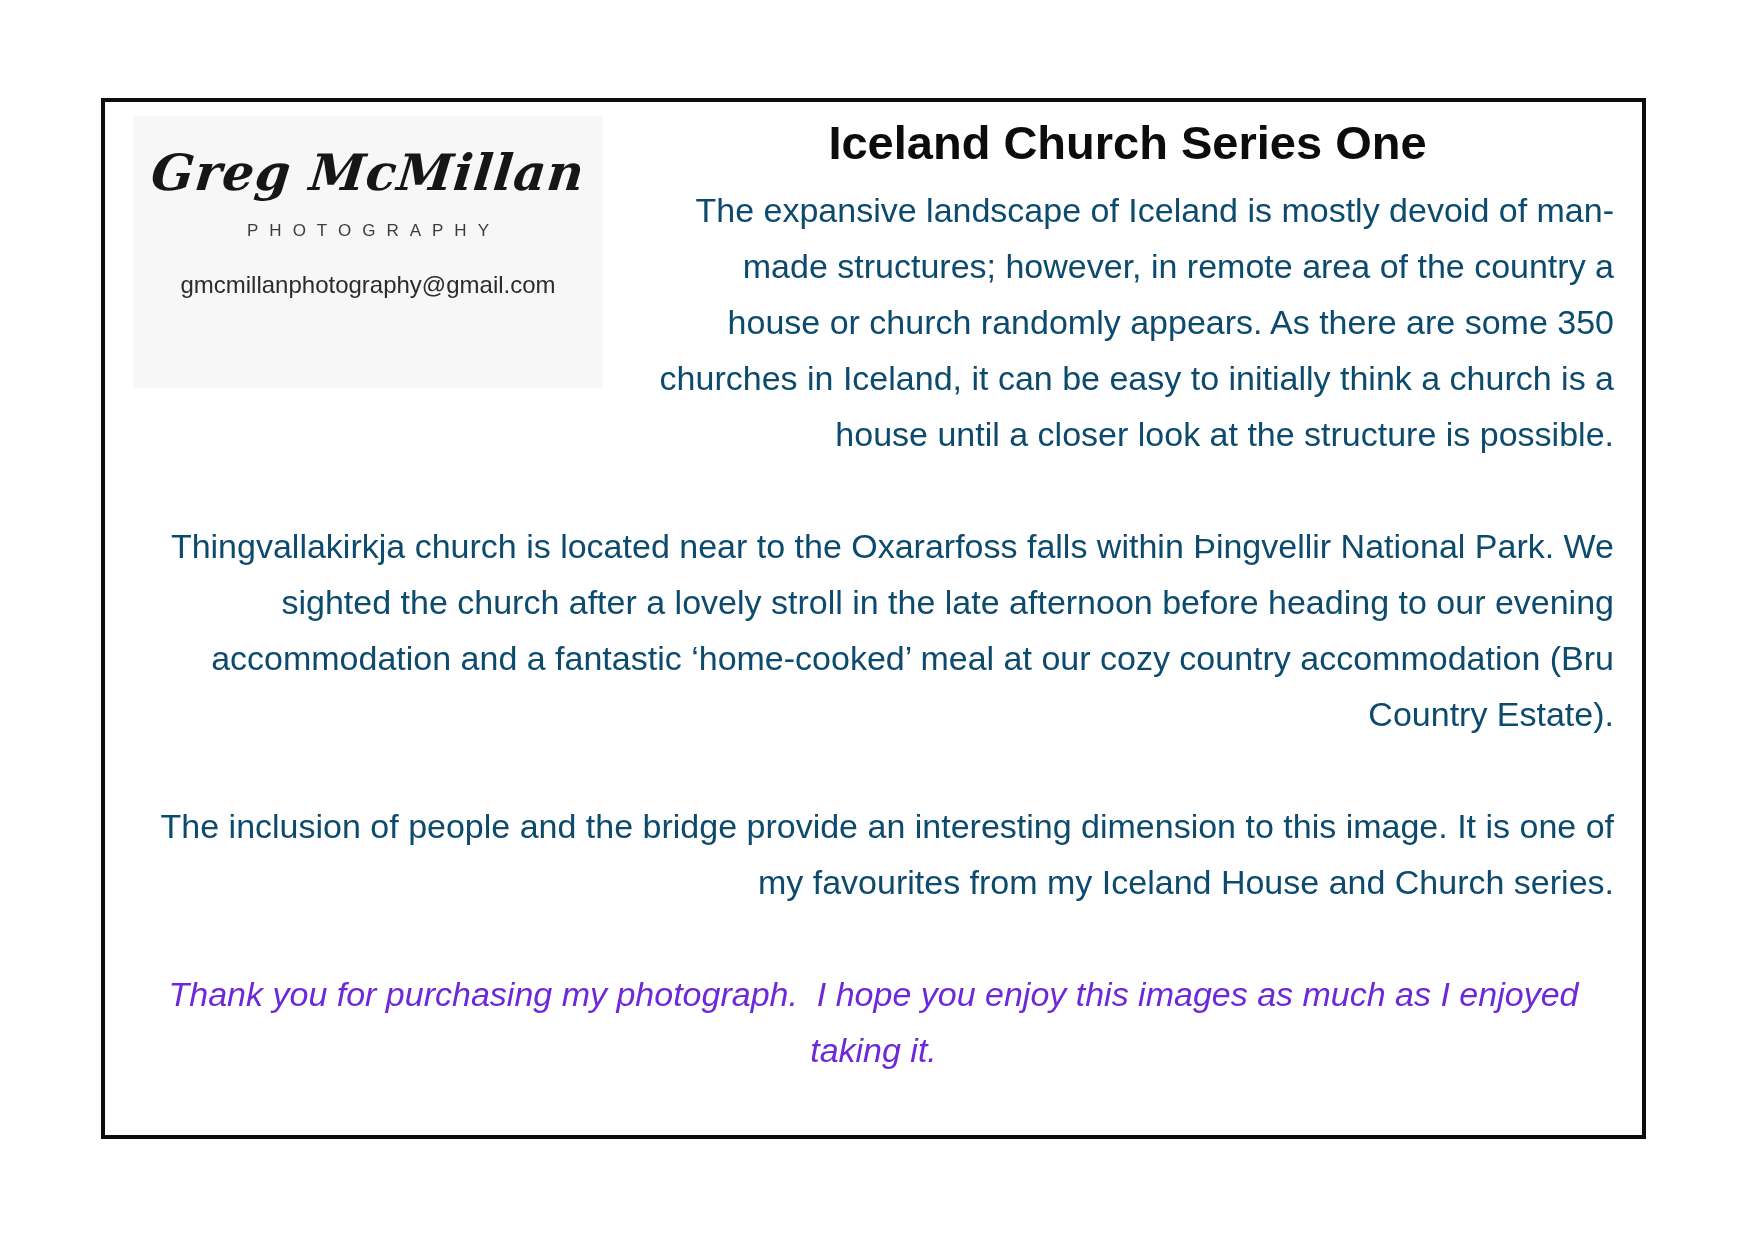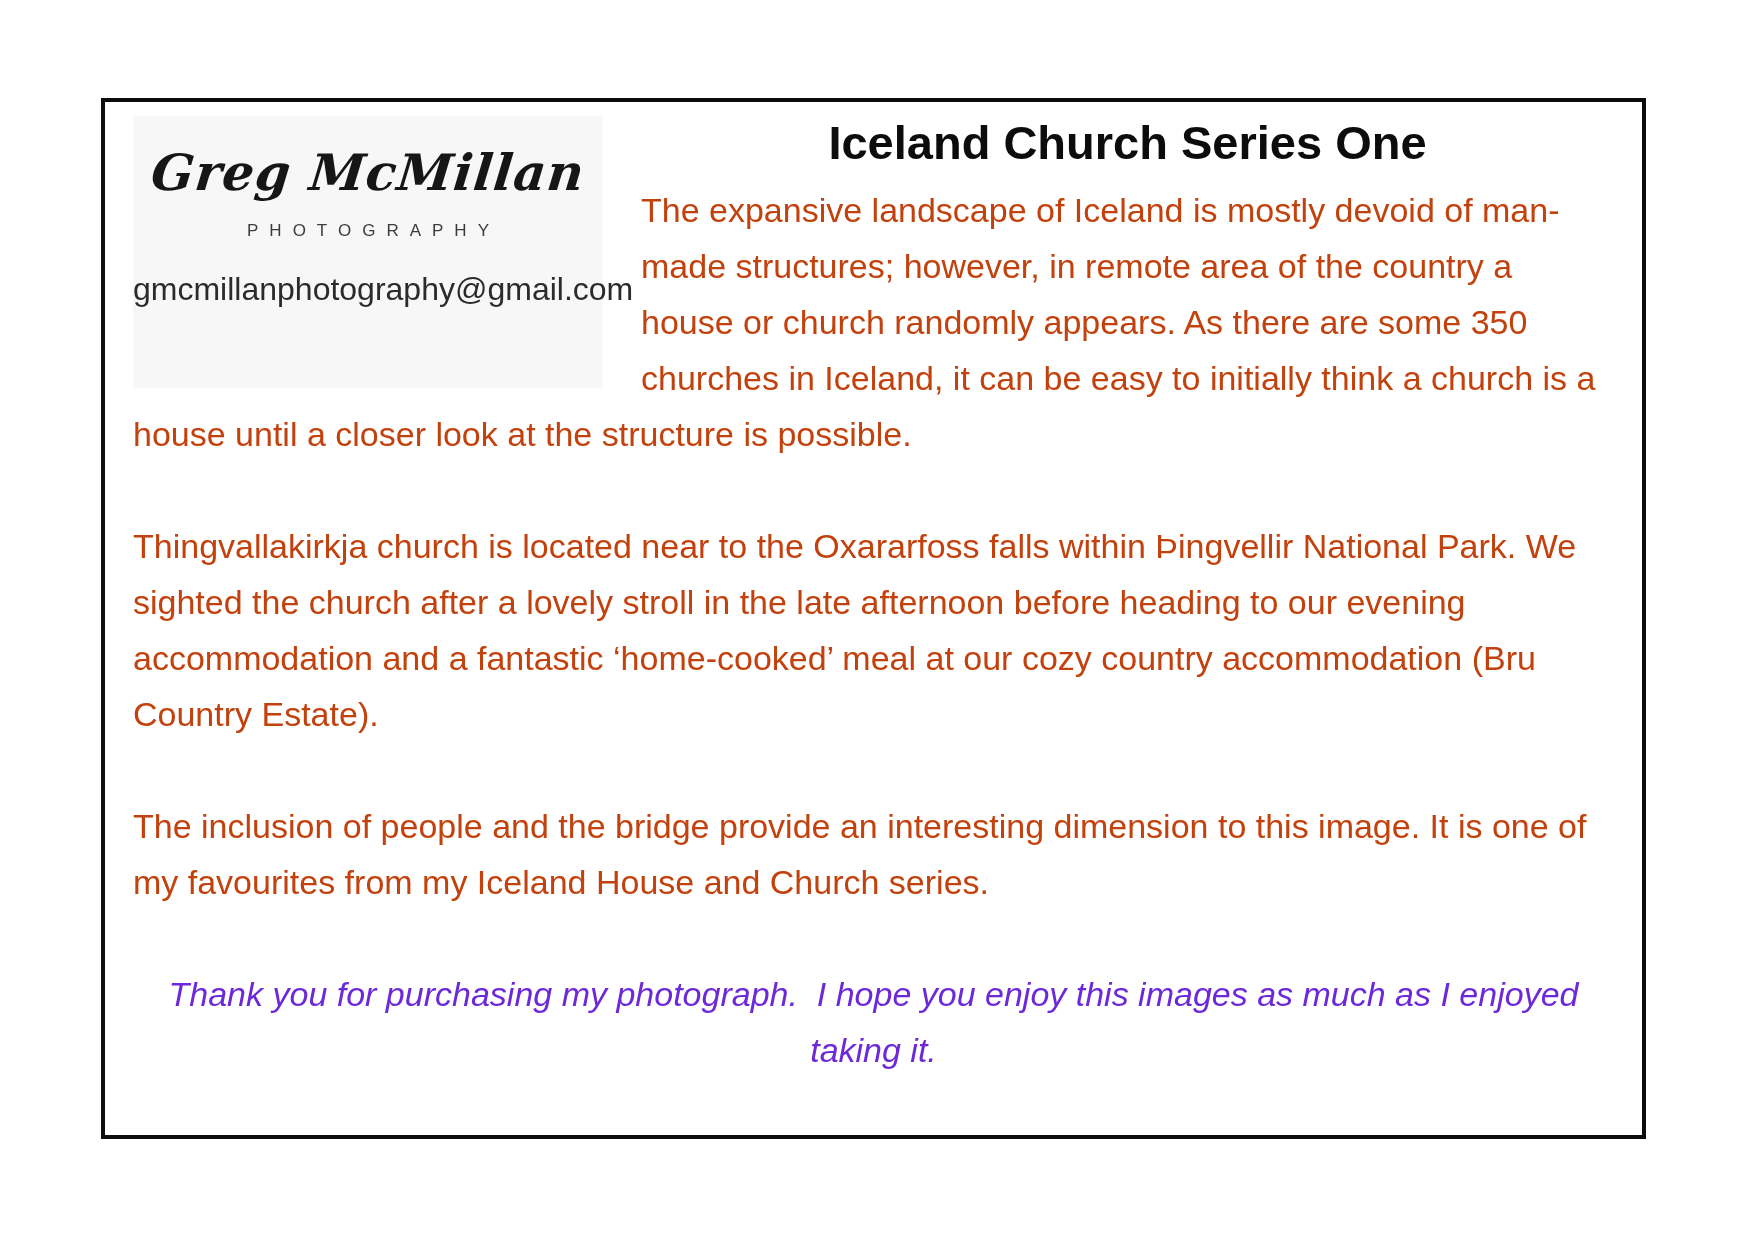--- a/index.html
+++ b/index.html
@@ -52,37 +52,37 @@
   }
   .logo-subtitle {
     margin-top: 16px;
     font-size: 17px;
     letter-spacing: 11px;
     color: #3c3c3c;
     text-indent: 11px;
   }
   .logo-email {
     margin-top: 30px;
-    font-size: 32px;
+    font-size: 24px;
     color: #2b2b2b;
   }
   .doc-title {
     margin: 2px 0 12px 0;
     text-align: center;
     font-size: 47px;
     font-weight: bold;
     color: #0c0c0c;
     line-height: 1.15;
   }
   p.body-text {
     margin: 0 0 56px 0;
     font-size: 34px;
     line-height: 56px;
-    color: #c2410c;
-    text-align: left;
+    color: #0c4a6e;
+    text-align: right;
   }
   p.closing-text {
     margin: 0;
     font-size: 34px;
     line-height: 56px;
     font-style: italic;
     text-align: center;
     color: #6d28d9;
   }
 </style>

